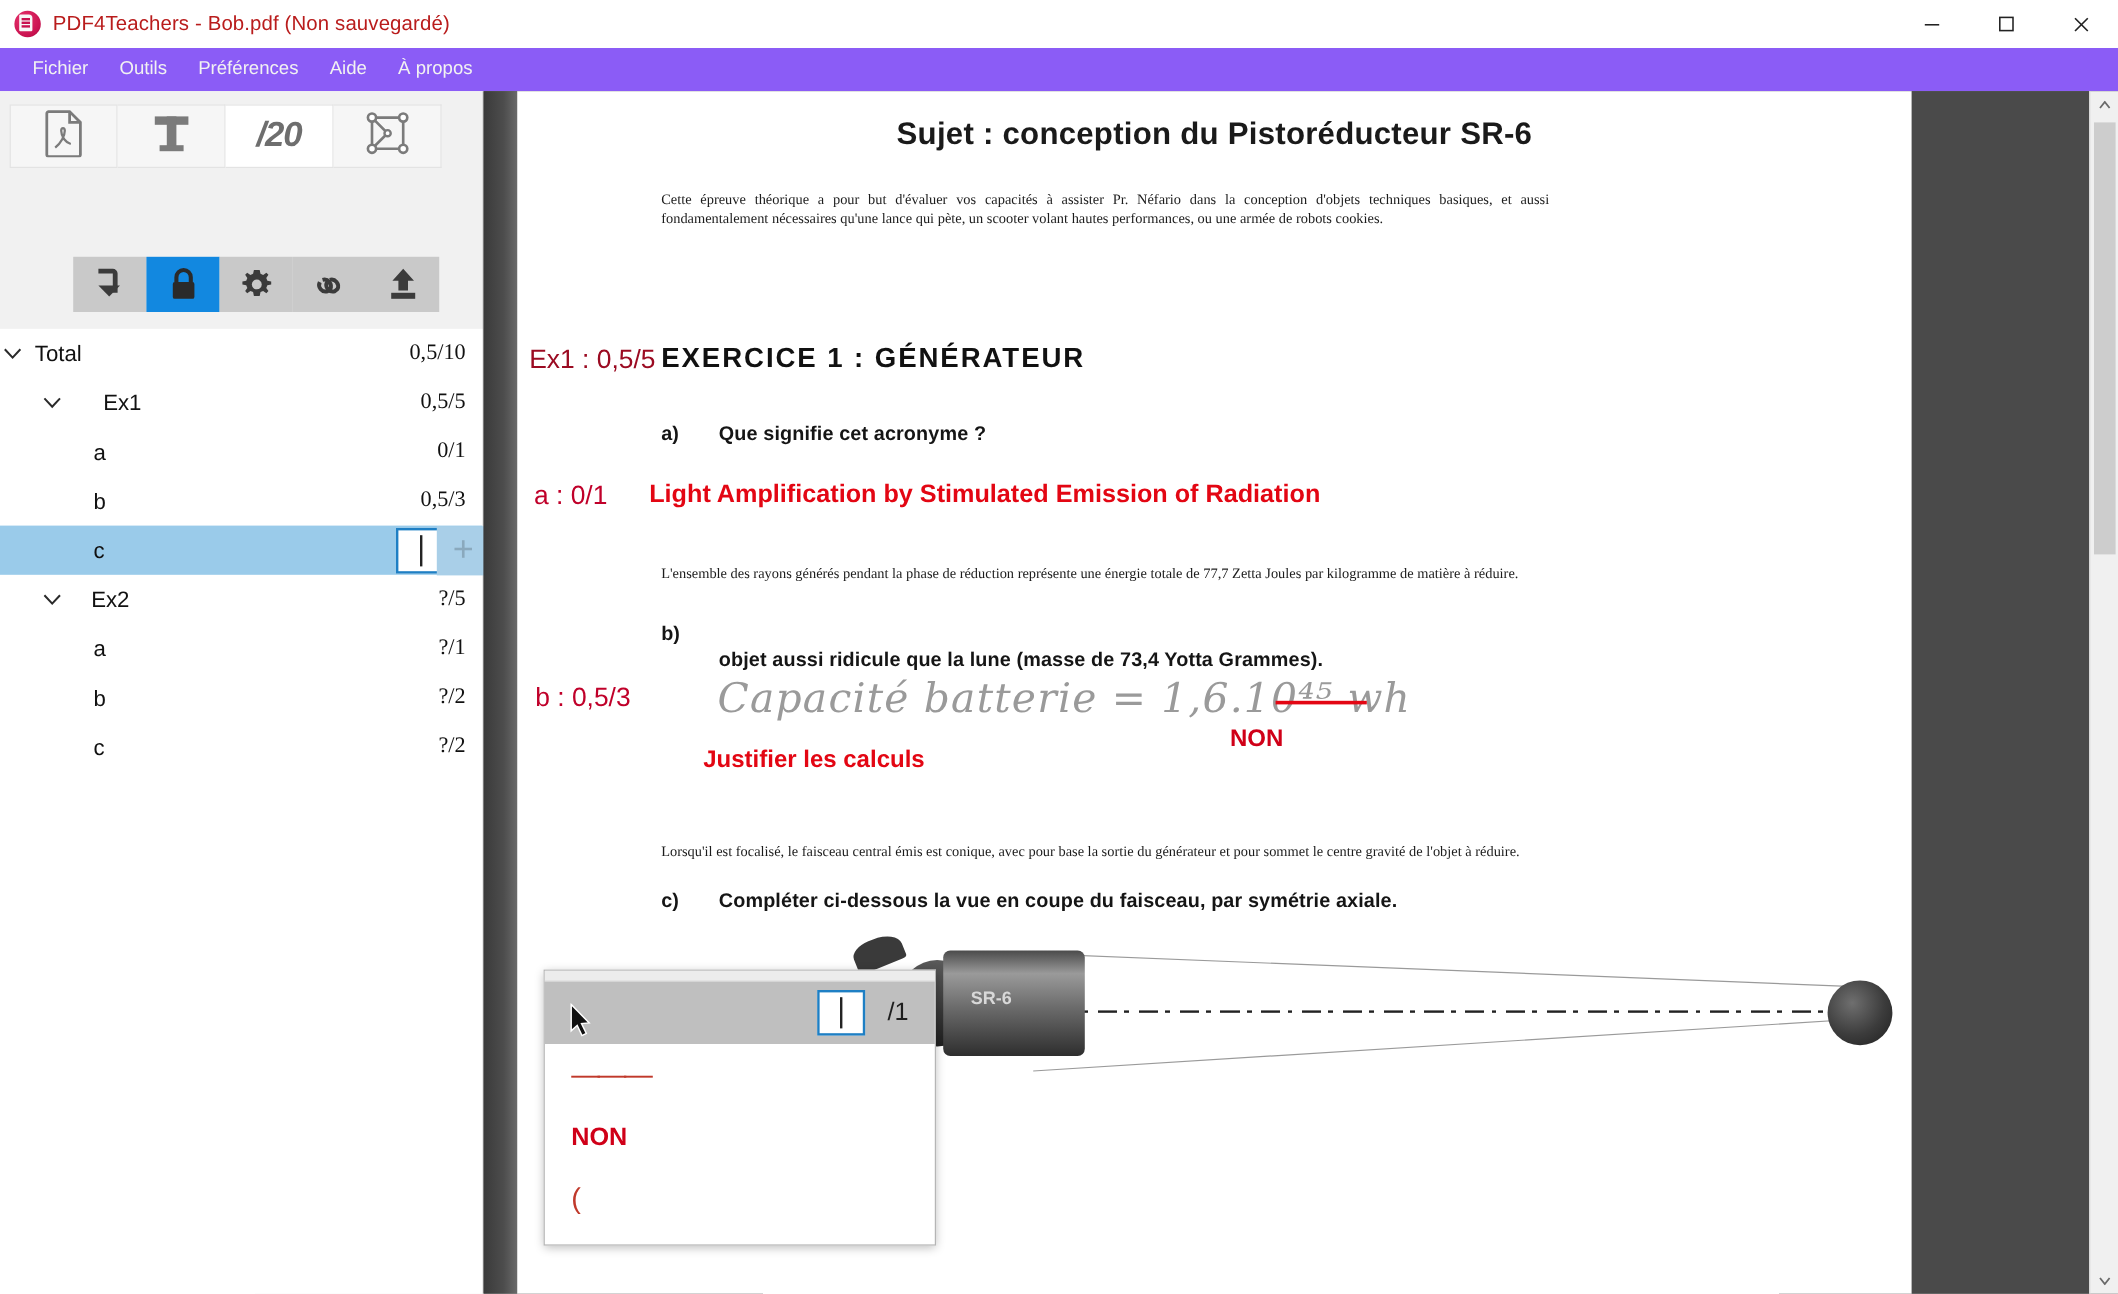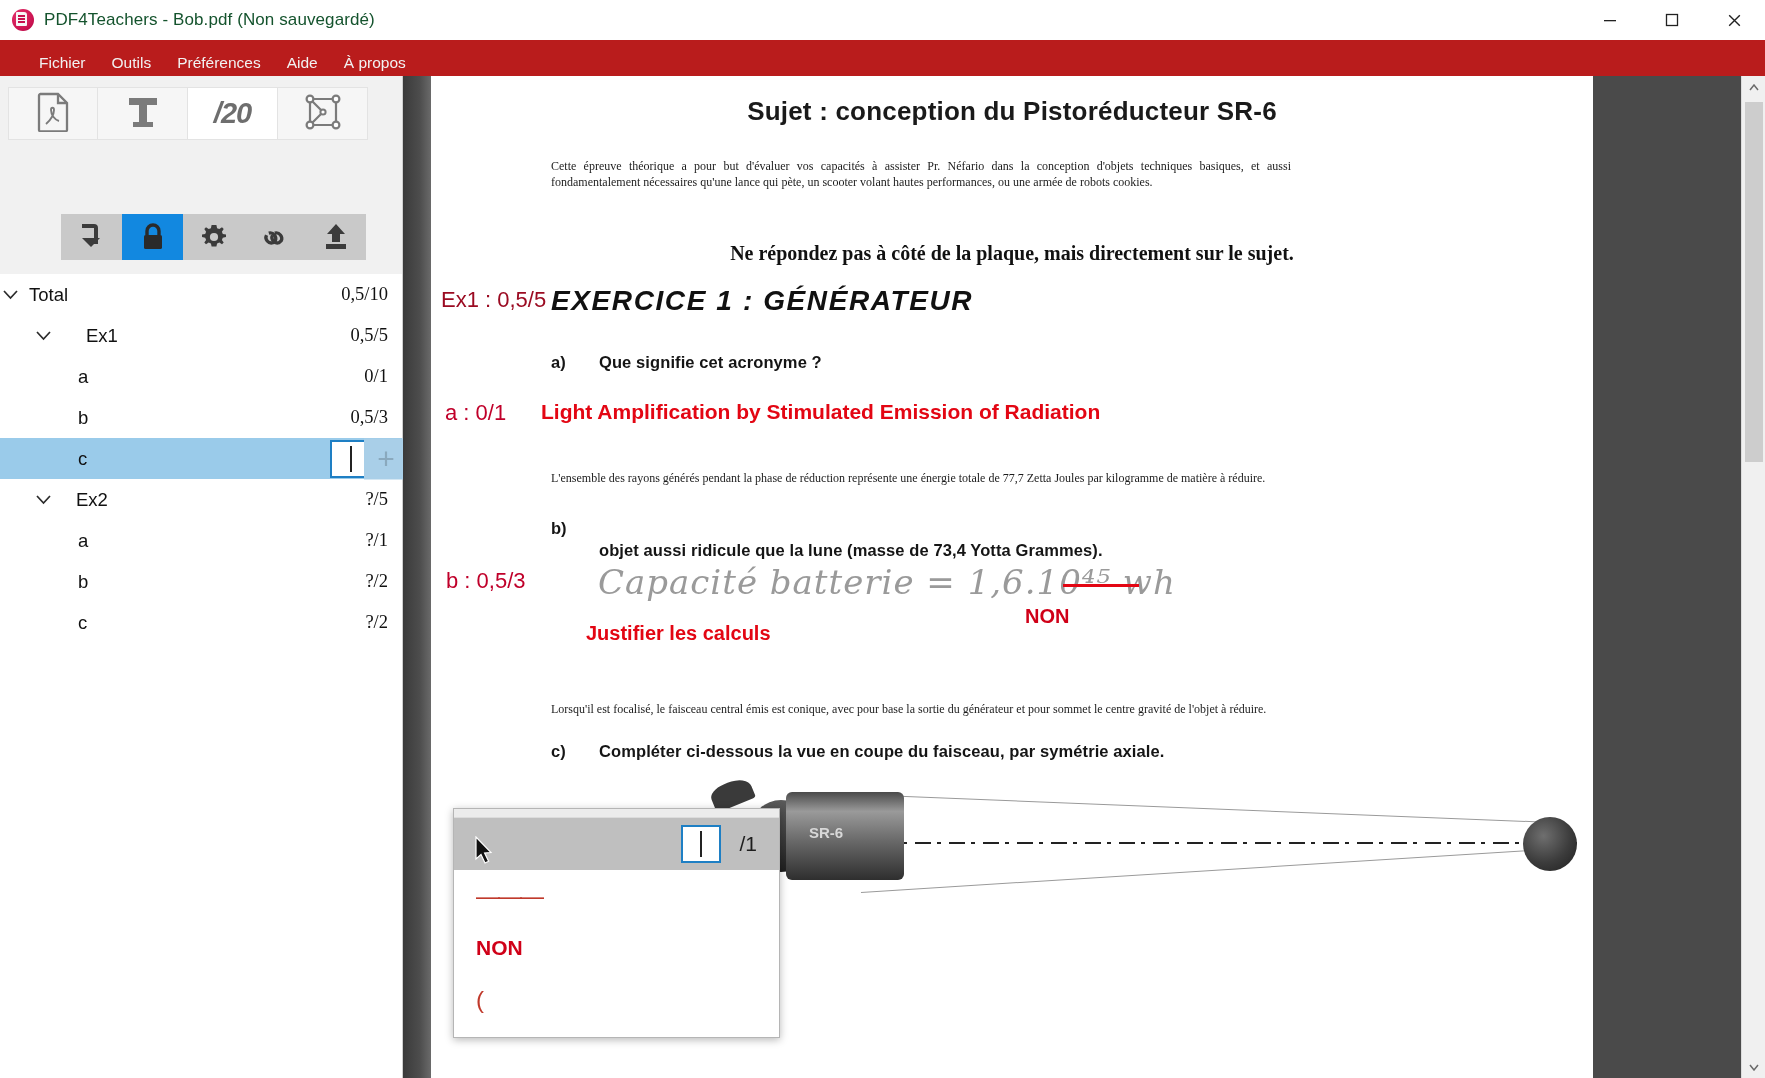--- a/index.html
+++ b/index.html
@@ -26,34 +26,34 @@
     content: ""; position: absolute; left: 4px; top: 3px;
     width: 11px; height: 14px; background: #f7f7f7;
     border-radius: 1px 3px 1px 1px;
   }
   .app-icon::before {
     content: ""; position: absolute; left: 6px; top: 6px;
     width: 7px; height: 2px; background: #c8114f; z-index: 2;
     box-shadow: 0 3px 0 0 #c8114f, 0 6px 0 0 #c8114f;
   }
   .title-text {
-    font-size: 17px; color: #14532d; letter-spacing: 0.1px;
+    font-size: 17px; color: #b91c1c; letter-spacing: 0.1px;
   }
   .win-btns { margin-left: auto; display: flex; height: 40px; }
   .win-btn {
     width: 62px; height: 40px; display: flex; align-items: center; justify-content: center;
     color: #222;
   }
   .win-btn svg { display: block; }
 
   
   .menubar {
     position: absolute; left: 0; top: 40px; width: 1765px; height: 36px;
-    background: #b91c1c;
-    display: flex; align-items: flex-end; padding-left: 28px;
+    background: #8b5cf6;
+    display: flex; align-items: center; padding-left: 16px;
   }
   .menu-item {
     color: #f2f2f2; font-size: 15.5px; padding: 4px 11px; margin-right: 4px;
     white-space: nowrap;
   }
 
   
   .leftpanel {
     position: absolute; left: 0; top: 76px; width: 403px; height: 1002px;
     background: #f1f1f1;
@@ -176,23 +176,22 @@
   }
   .doc-bold-center {
     position: absolute; left: 0; right: 0;
     text-align: center;
     font-family: "Liberation Serif", serif;
     font-weight: bold; font-size: 20px; color: #111;
   }
   .ex-heading {
     position: absolute;
     font-family: "Liberation Sans", sans-serif;
-    font-weight: bold; font-size: 28px; color: #111;
+    font-weight: bold; font-size: 23px; color: #111;
     letter-spacing: 1.6px;
-    font-style: italic;
   }
   .q-line {
     position: absolute;
     font-family: "Liberation Sans", sans-serif;
     font-weight: bold; font-size: 16.5px; color: #151515;
     letter-spacing: 0.1px;
   }
   .q-letter {
     position: absolute;
     font-family: "Liberation Sans", sans-serif;
@@ -459,21 +458,20 @@
 <div class="docarea">
   <div class="doc-strip-left"></div>
   <div class="doc-right-gutter"></div>
 
   <div class="page">
 
     <div class="doc-title">Sujet : conception du Pistoréducteur SR-6</div>
 
     <div class="doc-para" style="left:120px; top:82px; width:740px;">Cette épreuve théorique a pour but d'évaluer vos capacités à assister Pr. Néfario dans la conception d'objets techniques basiques, et aussi fondamentalement nécessaires qu'une lance qui pète, un scooter volant hautes performances, ou une armée de robots cookies.</div>
 
-    <div class="doc-bold-center" style="top:166px;">Ne répondez pas à côté de la plaque, mais directement sur le sujet.</div>
 
     <div class="ex-heading" style="left:120px; top:209px;">EXERCICE 1 : GÉNÉRATEUR</div>
 
 
     <div class="q-letter" style="left:120px; top:277px;">a)</div>
     <div class="q-line" style="left:168px; top:277px;">Que signifie cet acronyme  ?</div>
 
     <div class="doc-para" style="left:120px; top:394px; width:742px;">L'ensemble des rayons générés pendant la phase de réduction représente une énergie totale de 77,7 Zetta Joules par kilogramme de matière à réduire.</div>
 
     <div class="q-letter" style="left:120px; top:443px;">b)</div>

